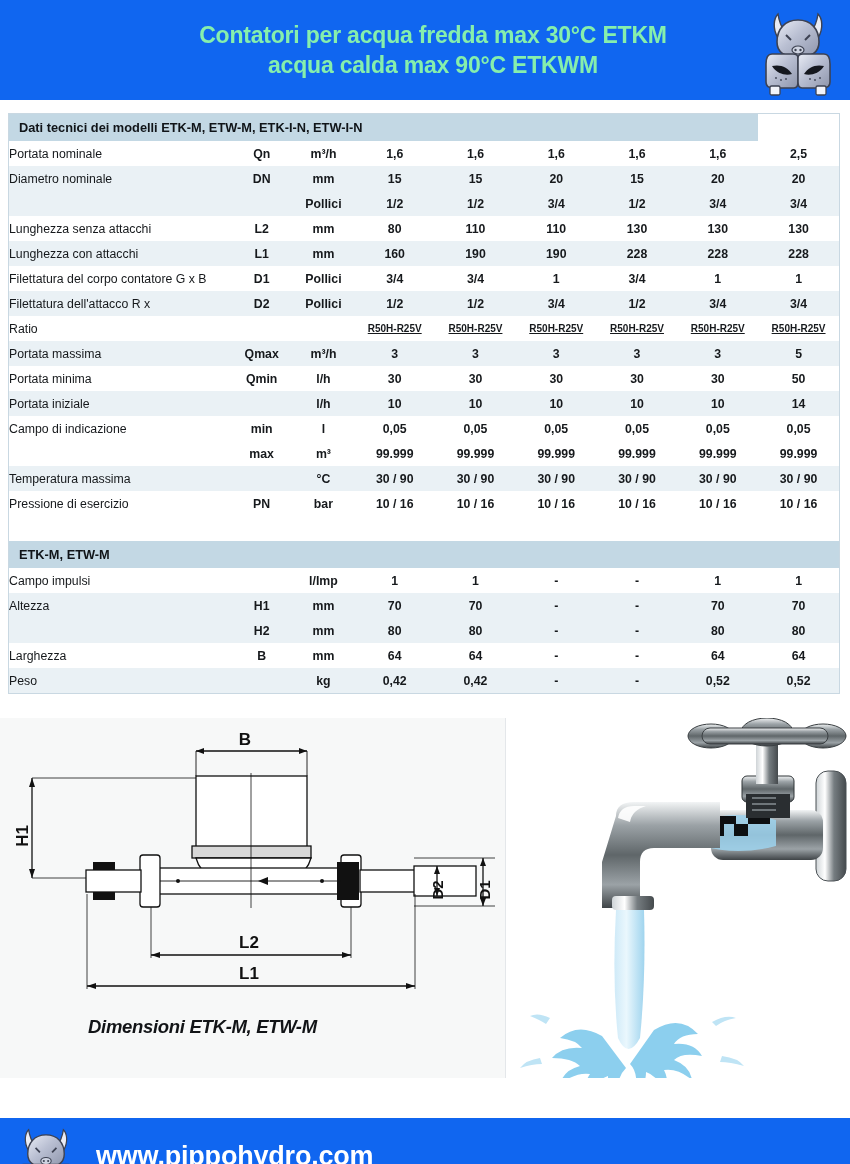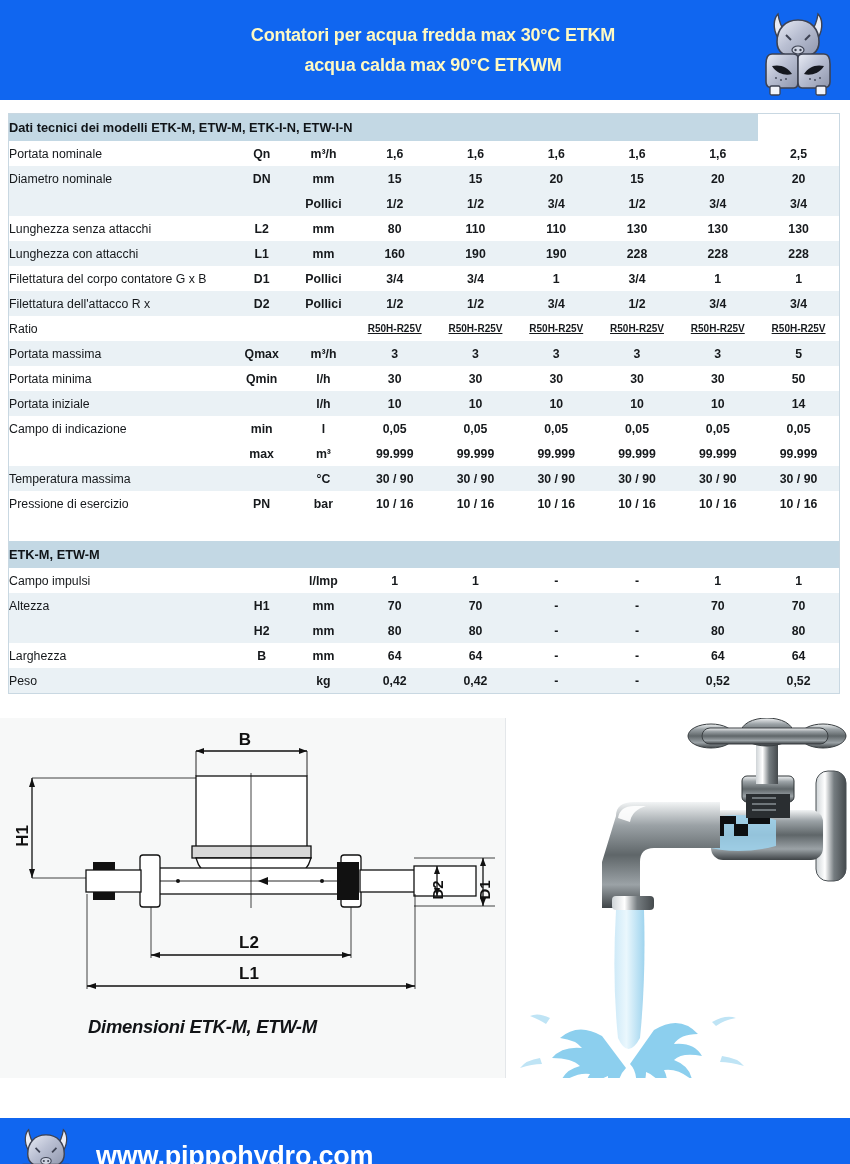--- a/index.html
+++ b/index.html
@@ -11,23 +11,23 @@
     position:relative;
   }
 
   
   .header{
     position:absolute;left:0;top:0;width:850px;height:100px;
     background:#1066f0;
     display:flex;align-items:center;justify-content:center;
   }
   .header-title{
-    color:#fef9c3;
+    color:#86efac;
     font-weight:bold;
-    font-size:18px;
+    font-size:23px;
     line-height:30px;
     text-align:center;
     letter-spacing:-0.2px;
     width:730px;
     margin-left:16px;
   }
   .header-title .l2{display:block;}
   .header-logo{
     position:absolute;right:6px;top:4px;width:92px;height:92px;
   }
@@ -47,21 +47,21 @@
     padding:0;height:25px;vertical-align:middle;
     white-space:nowrap;
   }
   tr.sec td{
     background:#c3d8e4;
     font-weight:bold;
     font-size:12.8px;
     height:27px;
     color:#101418;
   }
-  tr.sec td.lbl{padding-left:0;}
+  tr.sec td.lbl{padding-left:10px;}
   tr.odd td{background:#ffffff;}
   tr.even td{background:#eaf1f5;}
   td.lbl{padding-left:10px;text-align:left;width:222px;}
   td.sym{text-align:center;width:62px;font-weight:bold;}
   td.unit{text-align:center;width:62px;font-weight:bold;}
   td.val{text-align:center;font-weight:bold;width:81px;}
   td.val.narrow{font-size:10px;text-decoration:underline;}
   .filler{height:7px;background:#ffffff;}
 
   

